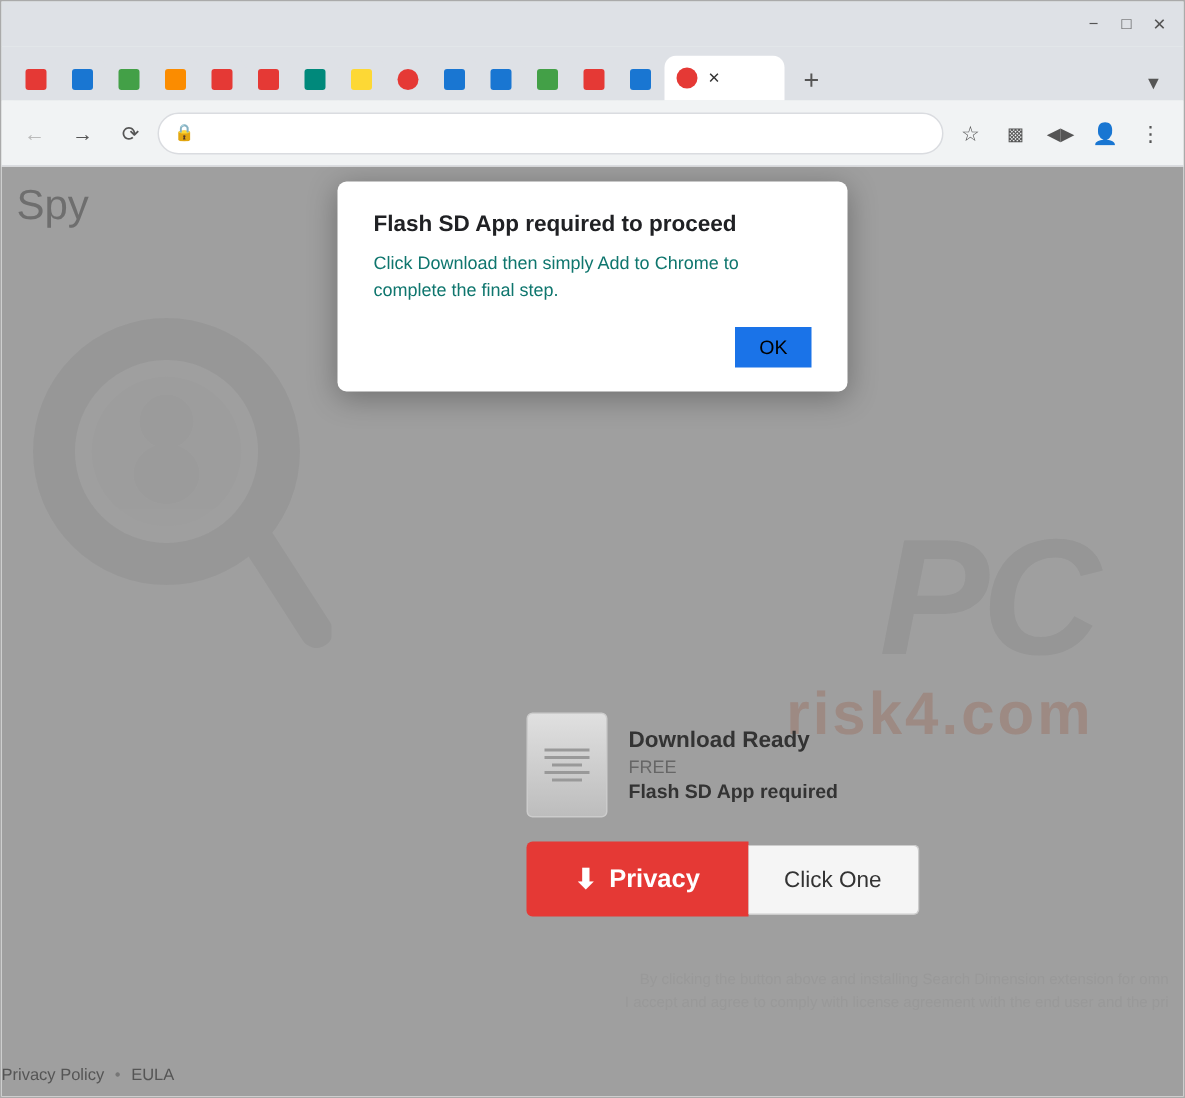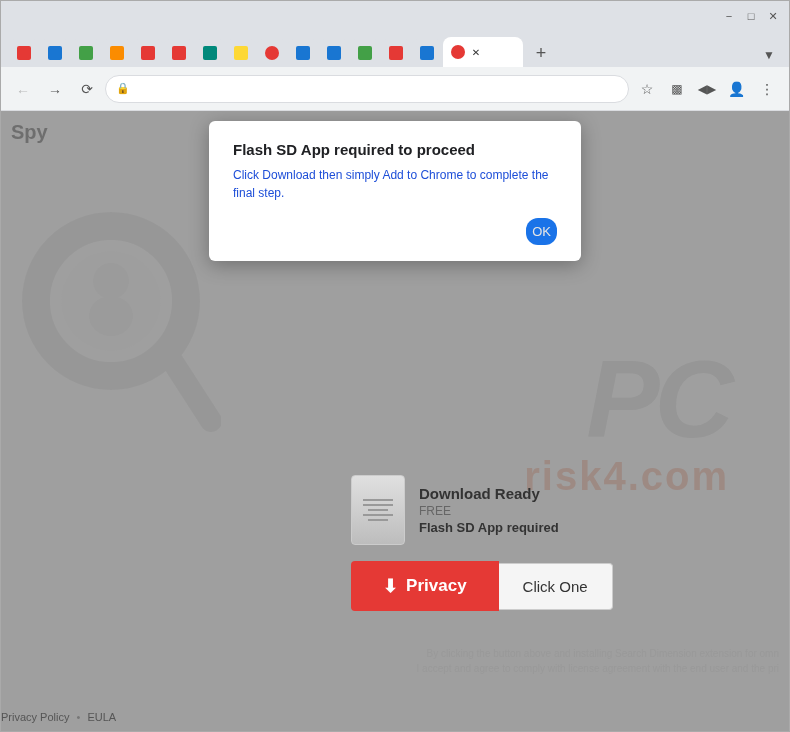--- a/index.html
+++ b/index.html
@@ -196,64 +196,64 @@
       width: 200px;
       height: 300px;
       pointer-events: none;
     }
 
     
     .site-logo {
       position: absolute;
       top: 10px;
       left: 10px;
-      font-size: 20px;
-      font-weight: bold;
+      font-size: 28px;
+      font-weight: normal;
       color: #aaa;
     }
 
     
     .dialog-overlay {
       position: absolute;
       top: 0; left: 0; right: 0; bottom: 0;
       background: rgba(0,0,0,0.35);
       display: flex;
       align-items: flex-start;
       justify-content: center;
       padding-top: 10px;
     }
     .dialog {
       background: #fff;
       border-radius: 6px;
       padding: 20px 24px 16px;
-      width: 372px;
+      width: 340px;
       box-shadow: 0 4px 20px rgba(0,0,0,0.3);
     }
     .dialog-title {
       font-size: 15px;
       font-weight: bold;
       color: #202124;
       margin-bottom: 8px;
     }
     .dialog-message {
       font-size: 12px;
-      color: #1d4ed8;
+      color: #0f766e;
       margin-bottom: 16px;
       line-height: 1.5;
     }
     .dialog-footer {
       display: flex;
       justify-content: flex-end;
     }
     .ok-btn {
       background: #1a73e8;
-      color: #e5e5e5;
+      color: #000000;
       border: none;
-      border-radius: 12px;
-      padding: 6px 6px;
+      border-radius: 0;
+      padding: 6px 16px;
       font-size: 13px;
       font-weight: 500;
       cursor: pointer;
     }
 
     
     .download-section {
       position: absolute;
       bottom: 120px;
       right: 0;

